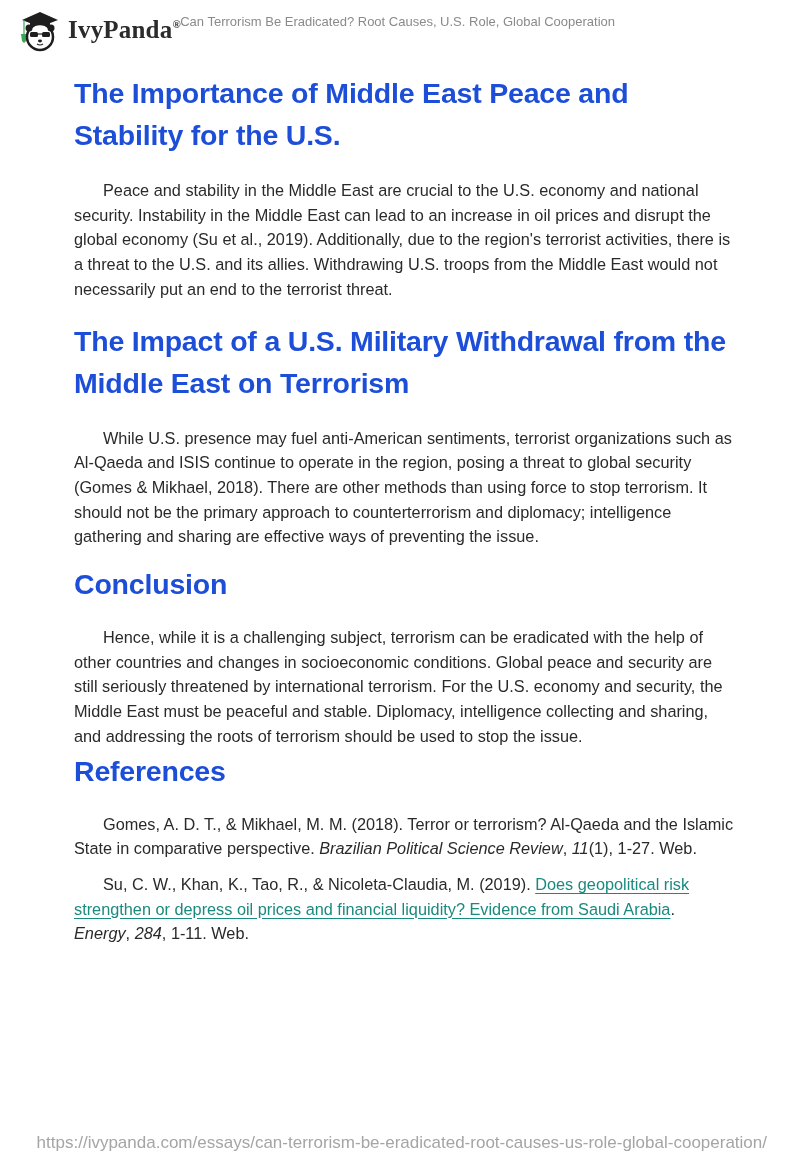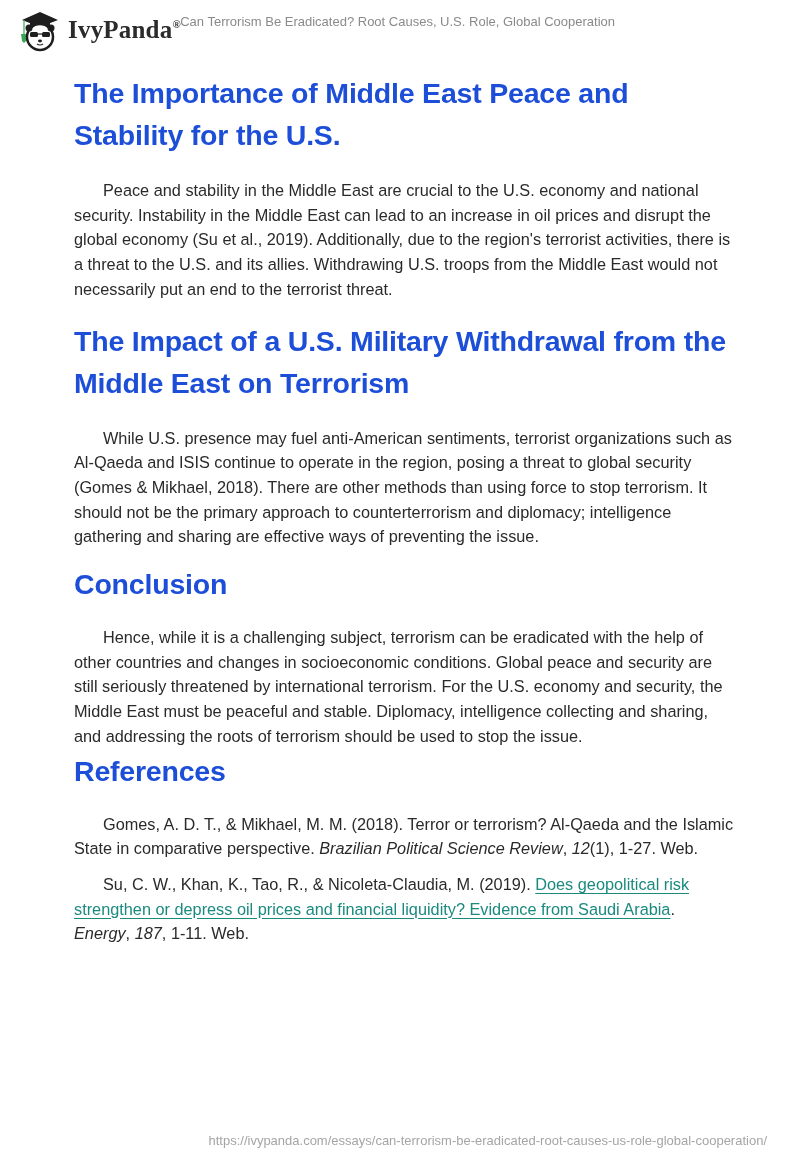--- a/index.html
+++ b/index.html
@@ -23,21 +23,21 @@
     #p-impact { margin-top: 22px; }
     #h-conclusion { margin-top: 14px; }
     #p-conclusion { margin-top: 20px; }
     #h-references { margin-top: 1px; }
     .ref { margin-top: 20px; }
     .ref:first-of-type { margin-top: 20px; }
     .ref + .ref { margin-top: 11px; }
     em { font-style: italic; }
     a.ref-link { color: #1a8a7f; text-decoration: underline; text-underline-offset: 3px; }
 
-    .footer-url { position: absolute; right: 33px; top: 1133px; font-size: 13px; color: #a5a5a5; }
+    .footer-url { position: absolute; right: 33px; top: 1133px; font-size: 17px; color: #a5a5a5; }
   </style>
 </head>
 <body>
 
 <div class="header">
   <div class="logo">
     <svg width="44" height="44" viewBox="0 0 44 44">
 
       <polygon points="4,12 22,4 40,12 22,19" fill="#1e1e1e"></polygon>
       <rect x="12" y="13" width="20" height="6" fill="#1e1e1e"></rect>
@@ -69,19 +69,19 @@
   <h2 id="h-impact">The Impact of a U.S. Military Withdrawal from the Middle East on Terrorism</h2>
   <p id="p-impact">While U.S. presence may fuel anti-American sentiments, terrorist organizations such as Al-Qaeda and ISIS continue to operate in the region, posing a threat to global security (Gomes &amp; Mikhael, 2018). There are other methods than using force to stop terrorism. It should not be the primary approach to counterterrorism and diplomacy; intelligence gathering and sharing are effective ways of preventing the issue.</p>
 
   <h2 id="h-conclusion">Conclusion</h2>
   <p id="p-conclusion">Hence, while it is a challenging subject, terrorism can be eradicated with the help of other countries and changes in socioeconomic conditions. Global peace and security are still seriously threatened by international terrorism. For the U.S. economy and security, the Middle East must be peaceful and stable. Diplomacy, intelligence collecting and sharing, and addressing the roots of terrorism should be used to stop the issue.</p>
 
   <h2 id="h-references">References</h2>
 
   <div>
 
-    <p class="ref"><span>Gomes, A. D. T., &amp; Mikhael, M. M. (2018). Terror or terrorism? Al-Qaeda and the Islamic State in comparative perspective. </span><em>Brazilian Political Science Review</em><span>, </span><em>12</em><span>(1), 1-27. Web.</span></p>
+    <p class="ref"><span>Gomes, A. D. T., &amp; Mikhael, M. M. (2018). Terror or terrorism? Al-Qaeda and the Islamic State in comparative perspective. </span><em>Brazilian Political Science Review</em><span>, </span><em>11</em><span>(1), 1-27. Web.</span></p>
 
-    <p class="ref"><span>Su, C. W., Khan, K., Tao, R., &amp; Nicoleta-Claudia, M. (2019). </span><a class="ref-link" href="#">Does geopolitical risk strengthen or depress oil prices and financial liquidity? Evidence from Saudi Arabia</a><span>. </span><em>Energy</em><span>, </span><em>187</em><span>, 1-11. Web.</span></p>
+    <p class="ref"><span>Su, C. W., Khan, K., Tao, R., &amp; Nicoleta-Claudia, M. (2019). </span><a class="ref-link" href="#">Does geopolitical risk strengthen or depress oil prices and financial liquidity? Evidence from Saudi Arabia</a><span>. </span><em>Energy</em><span>, </span><em>284</em><span>, 1-11. Web.</span></p>
   </div>
 </div>
 
 <div class="footer-url">https://ivypanda.com/essays/can-terrorism-be-eradicated-root-causes-us-role-global-cooperation/</div>
 
 </body></html>

